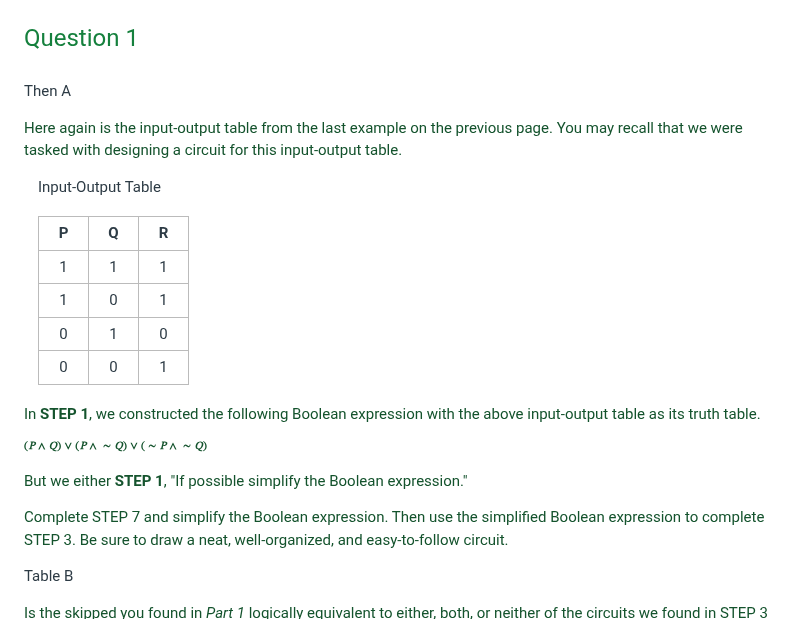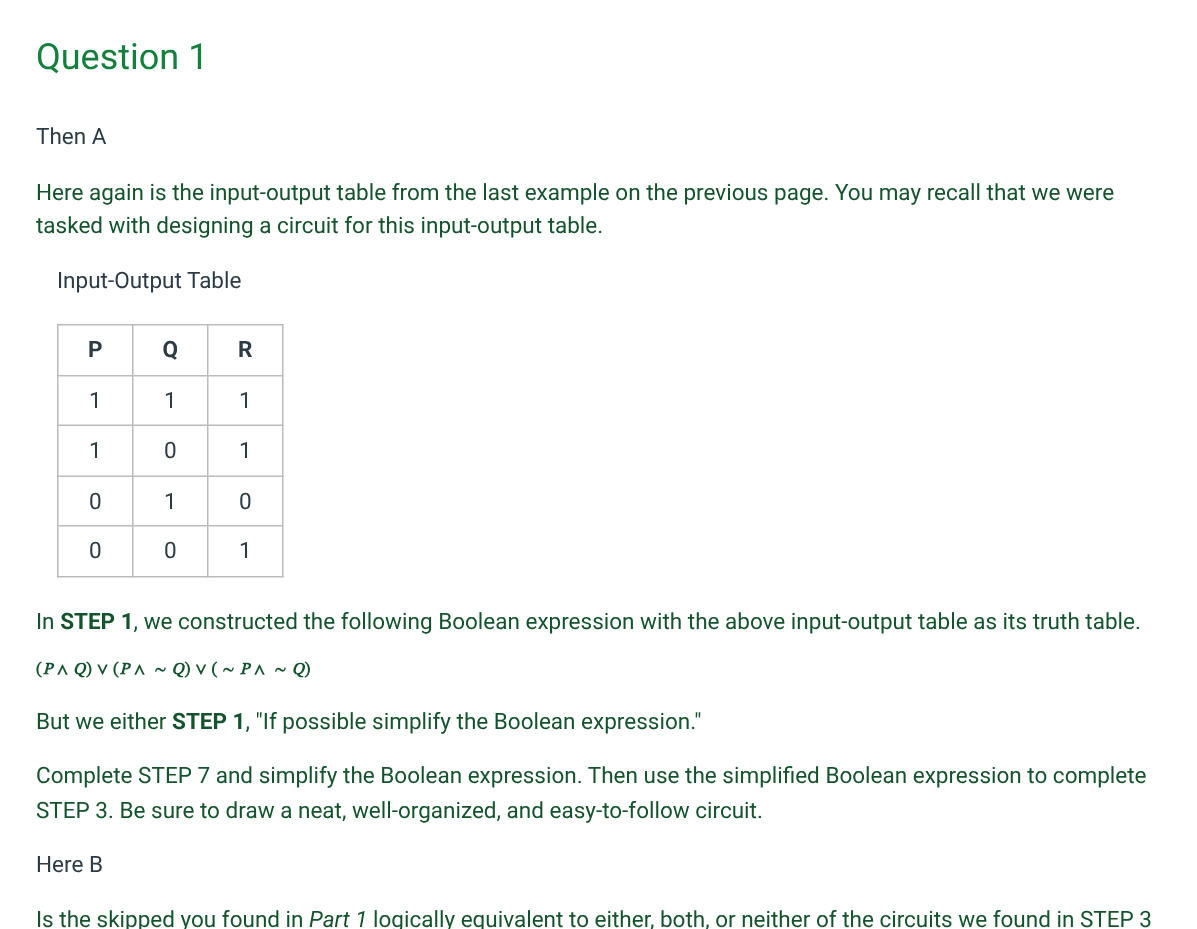--- a/index.html
+++ b/index.html
@@ -126,17 +126,17 @@
 <p class="math">
   <span class="paren">(</span>P<span class="op">∧</span>Q<span class="paren">)</span><span class="op">∨</span><span class="paren">(</span>P<span class="op">∧</span><span class="op">∼</span>Q<span class="paren">)</span><span class="op">∨</span><span class="paren">(</span><span class="op">∼</span>P<span class="op">∧</span><span class="op">∼</span>Q<span class="paren">)</span>
 </p>
 
 <p>
   <span>But we either </span><strong>STEP 1</strong><span>, "If possible simplify the Boolean expression."</span>
 </p>
 
 <p>Complete STEP 7 and simplify the Boolean expression. Then use the simplified Boolean expression to complete STEP 3. Be sure to draw a neat, well-organized, and easy-to-follow circuit.</p>
 
-<div class="part-heading">Here B</div>
+<div class="part-heading">Table B</div>
 
 <p>
   <span>Is the skipped you found in </span><em>Part 1</em><span> logically equivalent to either, both, or neither of the circuits we found in STEP 3 of the last example on the previous page? Justify your answer.</span>
 </p>
 
 </body></html>

